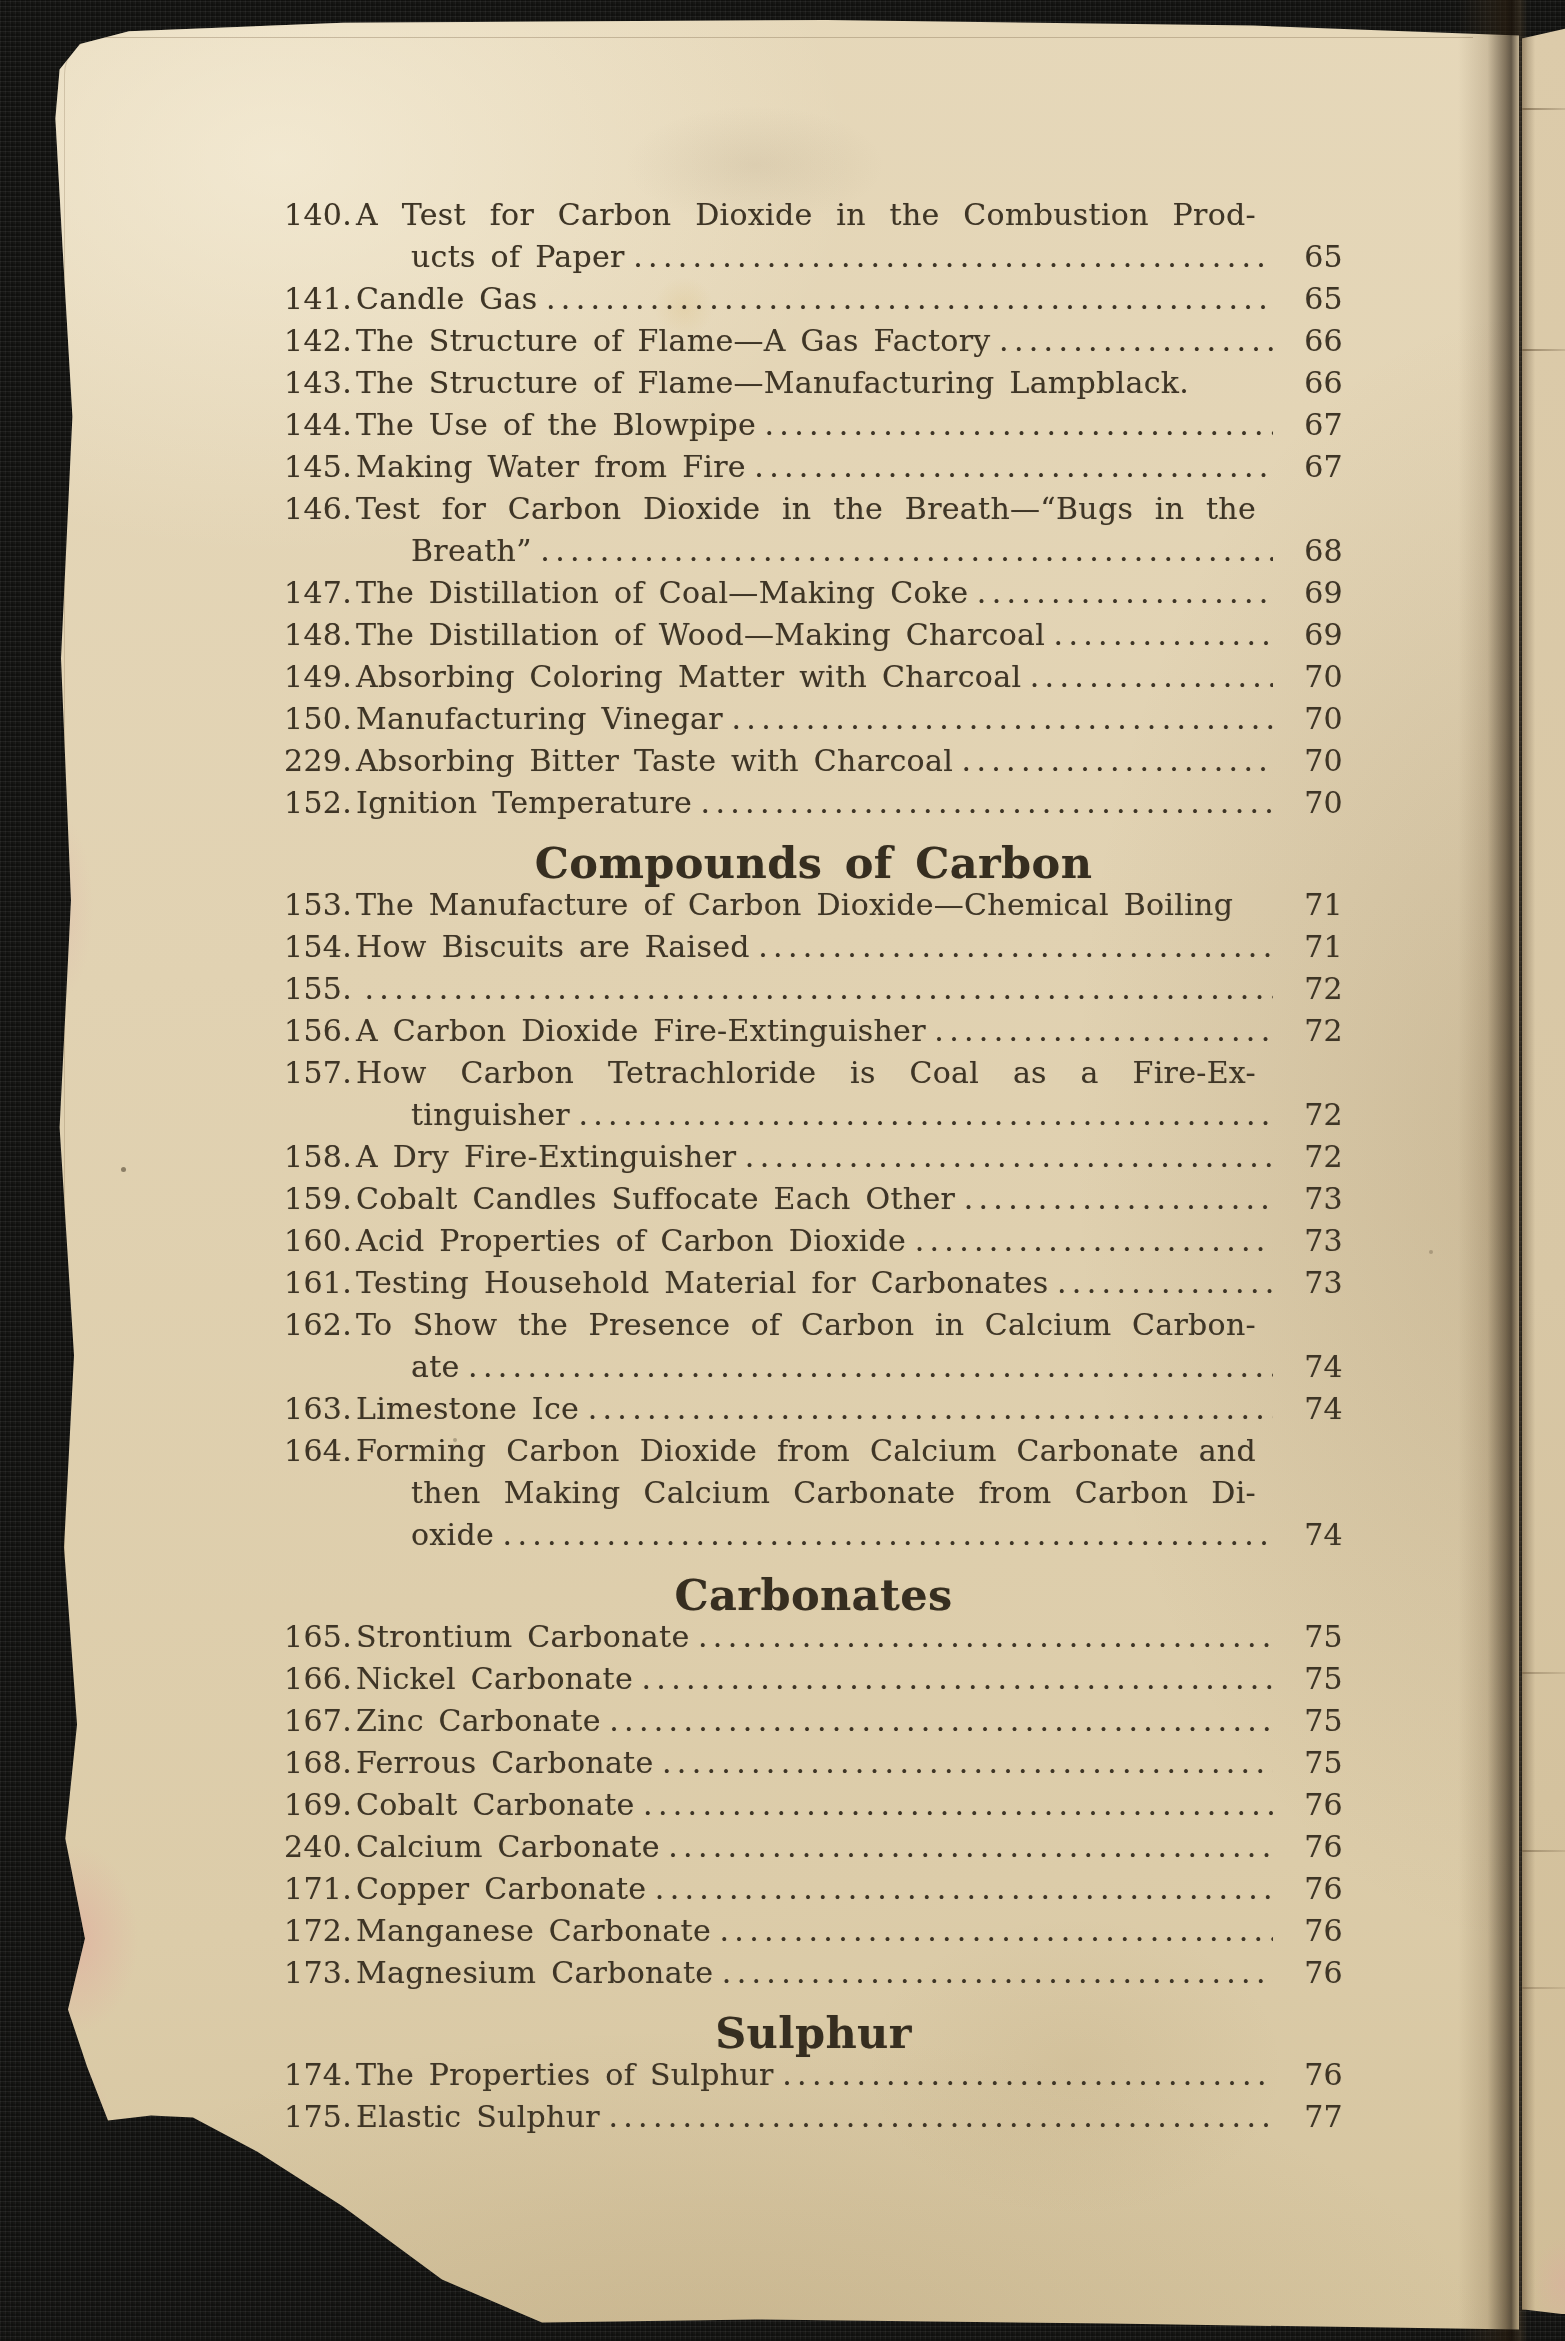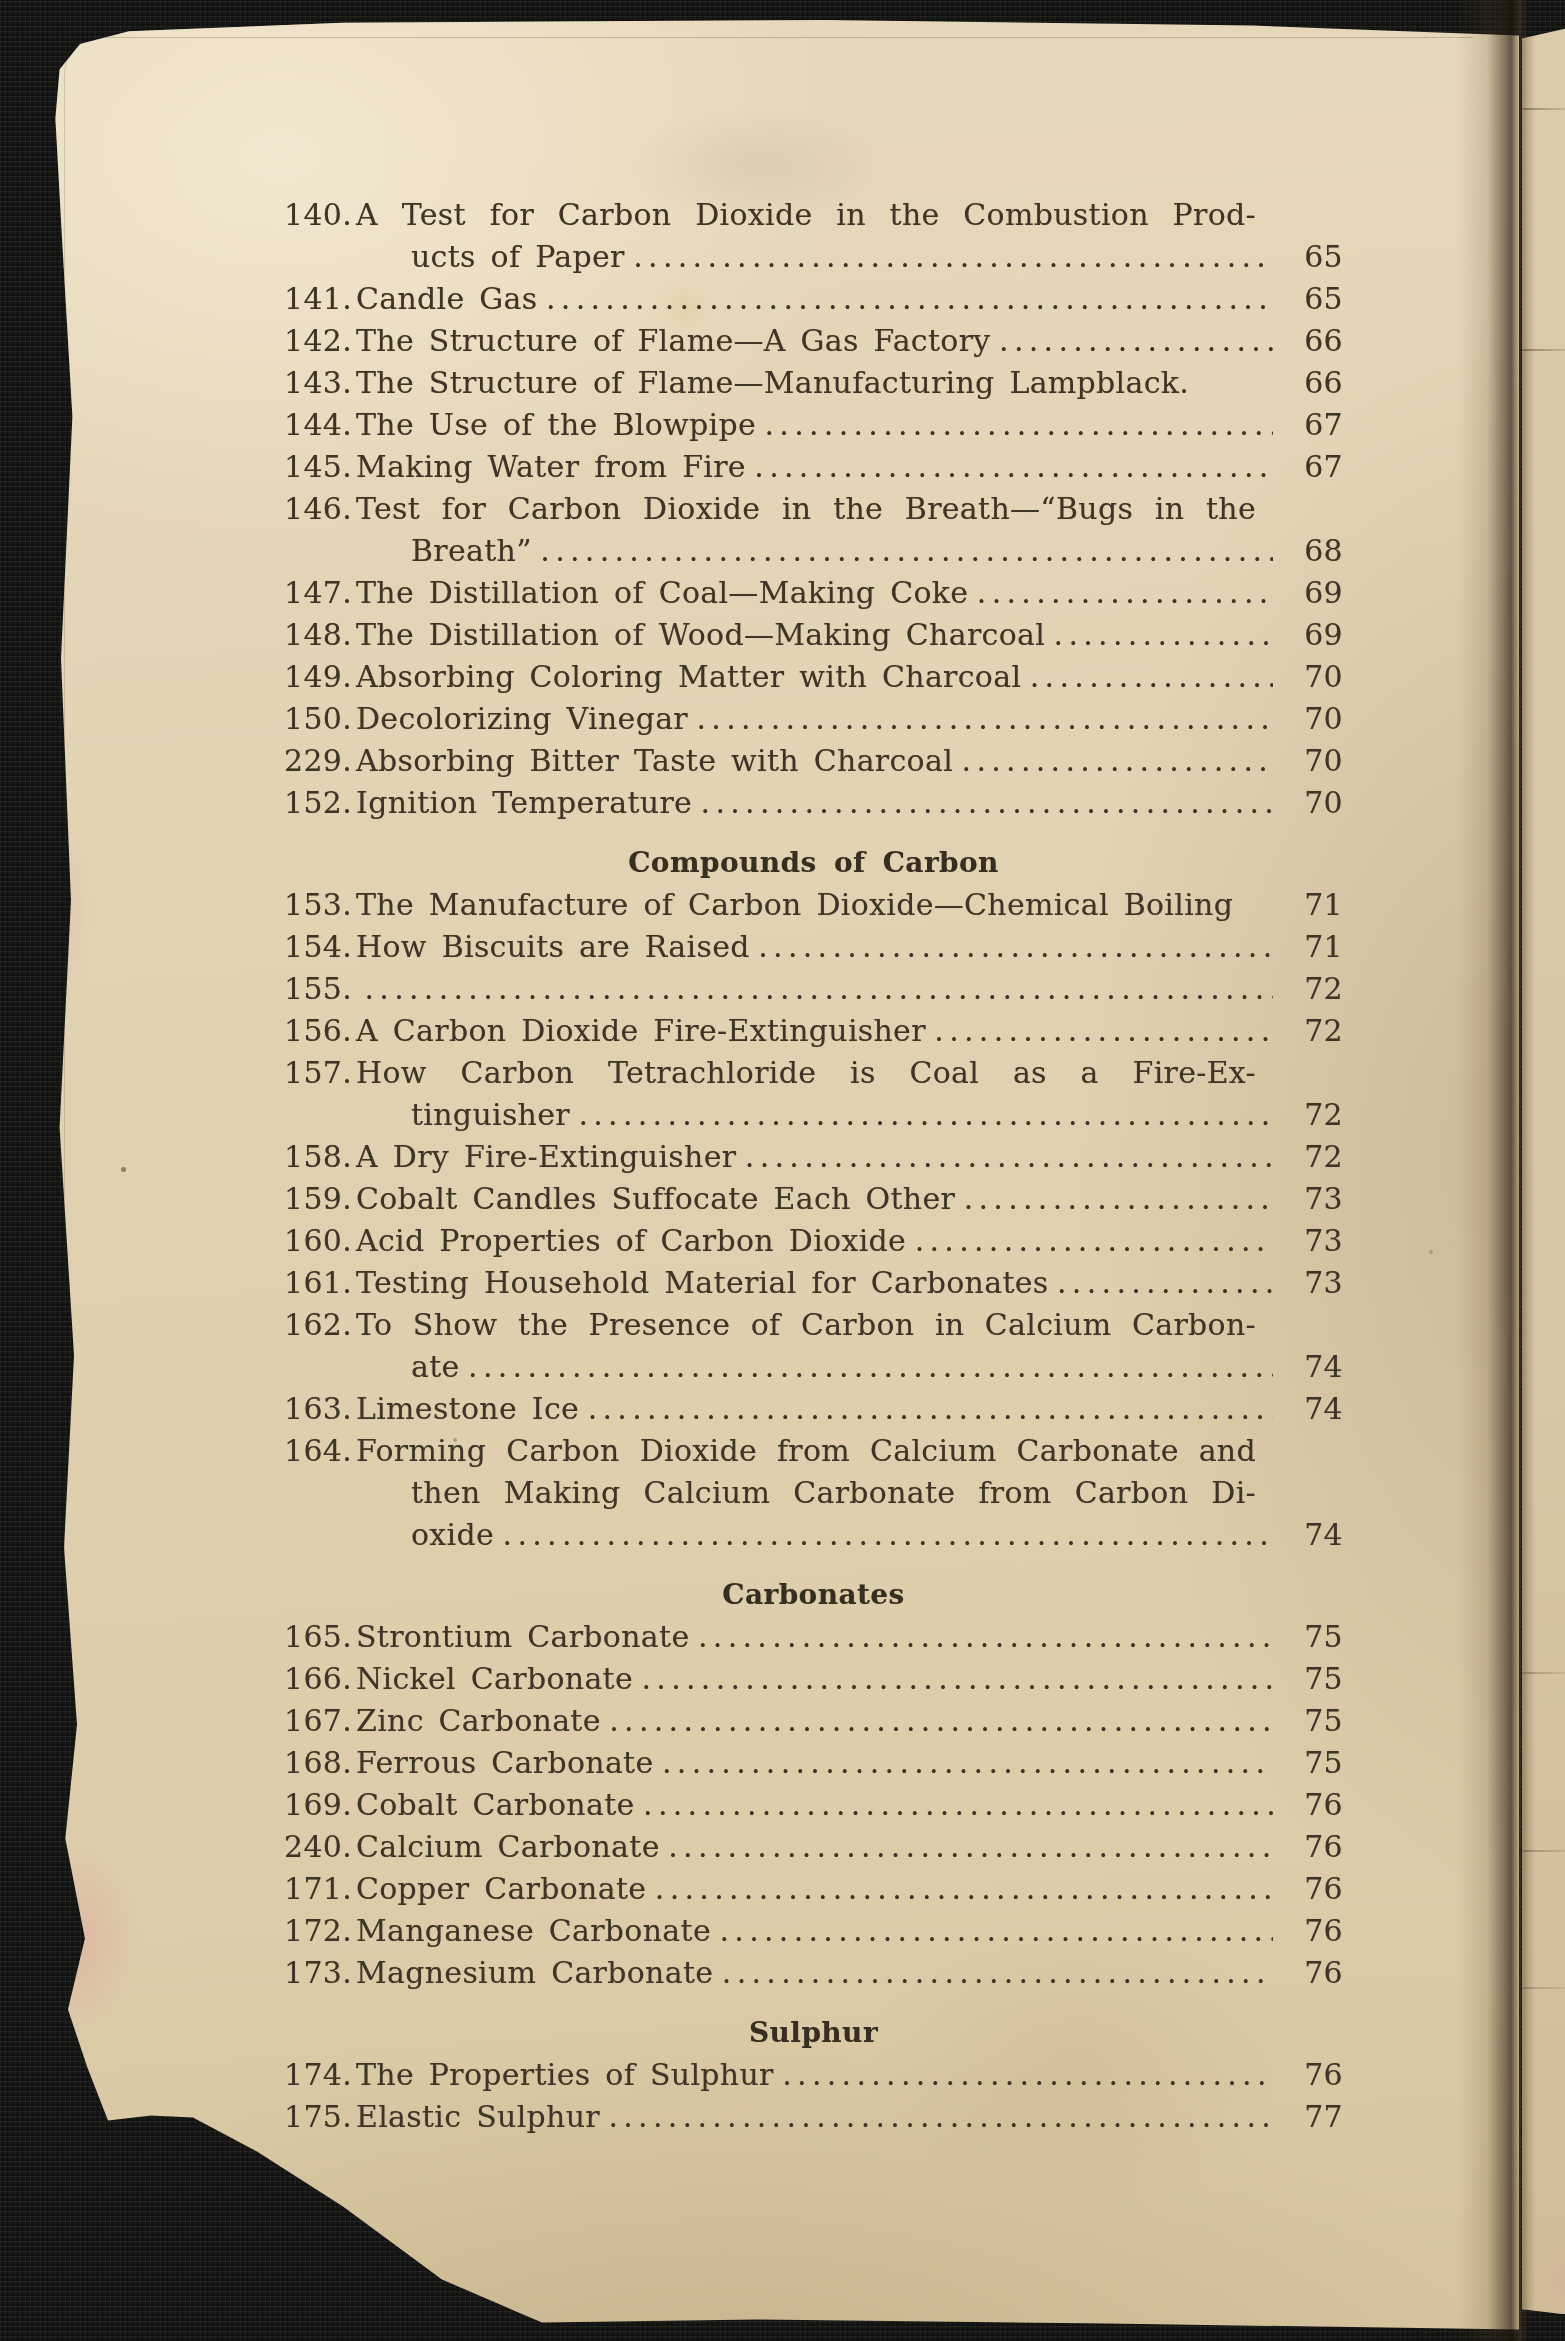--- a/index.html
+++ b/index.html
@@ -66,21 +66,21 @@
   .title{white-space:nowrap;}
   .wraptext{flex:1;text-align:justify;text-align-last:justify;margin-right:24px;}
   .indent .wraptext, .indent .title{padding-left:55px;}
   .indent .wraptext{padding-left:0;margin-left:55px;}
   .dots{flex:1;overflow:hidden;white-space:nowrap;margin-left:8.5px;margin-right:7.1px;}
   .dots::after{content:"......................................................................................";letter-spacing:5.3px;}
   .dots.nodots::after{content:"";}
   .pagenum{flex:0 0 53px;text-align:right;margin-left:10px;white-space:nowrap;}
   .pagenum.blank{visibility:hidden;}
   .section-heading{
-    text-align:center;font-weight:bold;font-size:28px;color:#362e20;
+    text-align:center;font-weight:bold;font-size:43px;color:#362e20;
     margin-top:18px;line-height:42px;word-spacing:7.1px;letter-spacing:0.4px;
   }
 </style>
 </head>
 <body>
 
 <div class="page">
   <div class="crease"></div>
   <div class="speck" style="left:77px;top:1148px;width:5px;height:5px;"></div>
   <div class="speck" style="left:409px;top:1419px;width:4.3px;height:4.3px;opacity:.6;"></div>
@@ -151,21 +151,21 @@
         <span class="pagenum">69</span>
       </div>
       <div class="row">
         <span class="num">149.</span>
         <span class="title">Absorbing Coloring Matter with Charcoal</span>
         <span class="dots"></span>
         <span class="pagenum">70</span>
       </div>
       <div class="row">
         <span class="num">150.</span>
-        <span class="title">Decolorizing Vinegar</span>
+        <span class="title">Manufacturing Vinegar</span>
         <span class="dots"></span>
         <span class="pagenum">70</span>
       </div>
       <div class="row">
         <span class="num">229.</span>
         <span class="title">Absorbing Bitter Taste with Charcoal</span>
         <span class="dots"></span>
         <span class="pagenum">70</span>
       </div>
       <div class="row">

